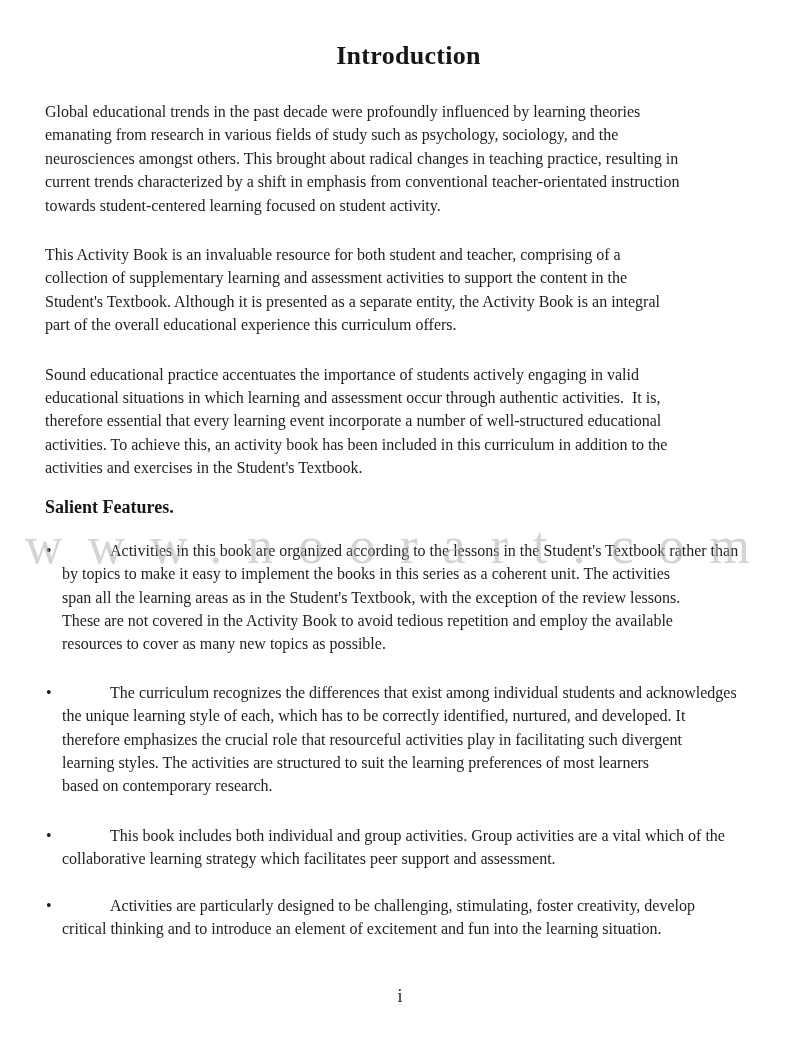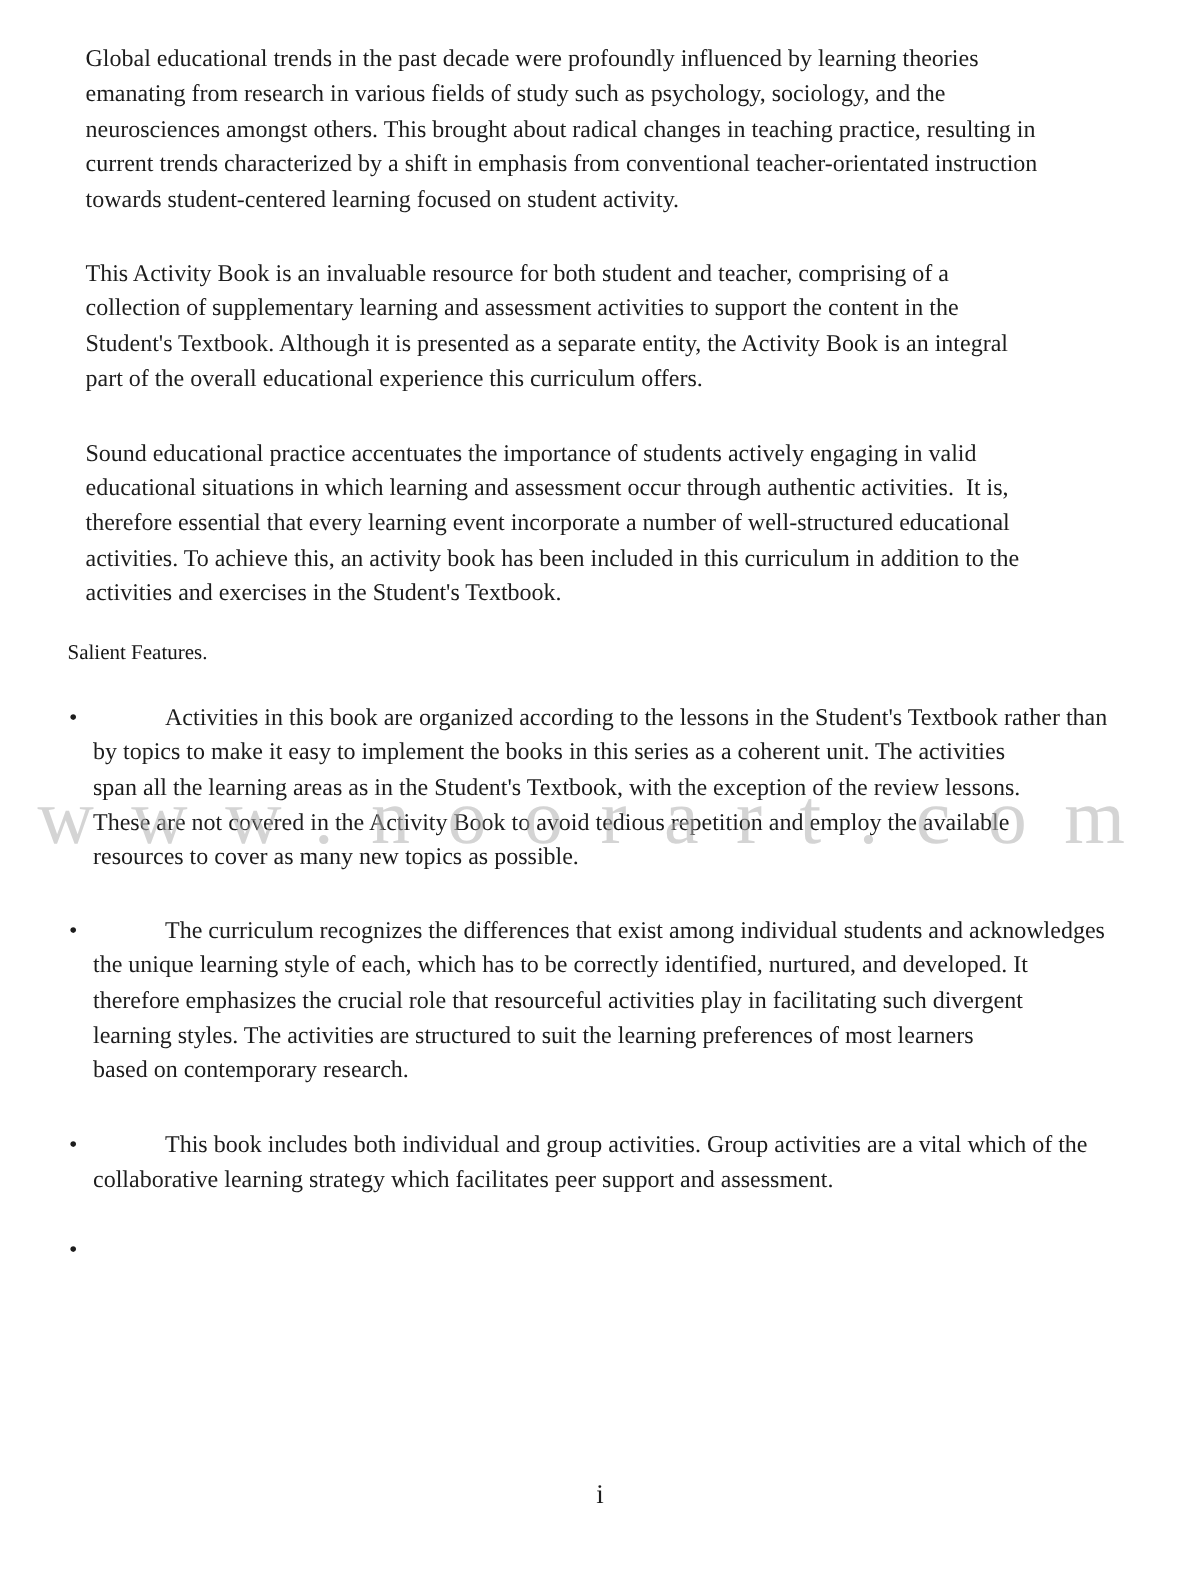--- a/index.html
+++ b/index.html
@@ -21,33 +21,33 @@
     margin: 0;
     padding-top: 40px;
     text-align: center;
     font-size: 26px;
     line-height: 32px;
     font-weight: bold;
     letter-spacing: 0.3px;
     color: #161616;
   }
   p.para {
-    margin: 12px;
+    margin: 0;
     margin-top: 26px;
     font-size: 16px;
     line-height: 23.4px;
     white-space: pre;
   }
   p.para:first-of-type { margin-top: 28px; }
   h2.features {
     margin: 0;
     margin-top: 16px;
-    font-size: 14px;
+    font-size: 18px;
     line-height: 23px;
-    font-weight: normal;
+    font-weight: bold;
     color: #161616;
   }
   .bullet {
     position: relative;
     padding-left: 17px;
     font-size: 16px;
     line-height: 23.4px;
   }
   .bullet .dot {
     position: absolute;
@@ -82,20 +82,21 @@
     text-align: center;
     font-size: 18px;
     color: #1d1d1d;
   }
 </style>
 </head>
 <body>
 
 <div class="page">
   <div class="content">
+    <h1 class="title">Introduction</h1>
 
     <p class="para">Global educational trends in the past decade were profoundly influenced by learning theories
 emanating from research in various fields of study such as psychology, sociology, and the
 neurosciences amongst others. This brought about radical changes in teaching practice, resulting in
 current trends characterized by a shift in emphasis from conventional teacher-orientated instruction
 towards student-centered learning focused on student activity.</p>
     <p class="para">This Activity Book is an invaluable resource for both student and teacher, comprising of a
 collection of supplementary learning and assessment activities to support the content in the
 Student's Textbook. Although it is presented as a separate entity, the Activity Book is an integral
 part of the overall educational experience this curriculum offers.</p>
@@ -126,19 +127,21 @@
     </div>
 
     <div class="bullet b3">
       <span class="dot">•</span>
       <span class="btxt">This book includes both individual and group activities. Group activities are a vital which of the
 collaborative learning strategy which facilitates peer support and assessment.</span>
     </div>
 
     <div class="bullet b4">
       <span class="dot">•</span>
+      <span class="btxt">Activities are particularly designed to be challenging, stimulating, foster creativity, develop
+critical thinking and to introduce an element of excitement and fun into the learning situation.</span>
     </div>
   </div>
 
   <div class="watermark">www.noorart.com</div>
 
   <div class="pagenum">i</div>
 </div>
 
 </body></html>

